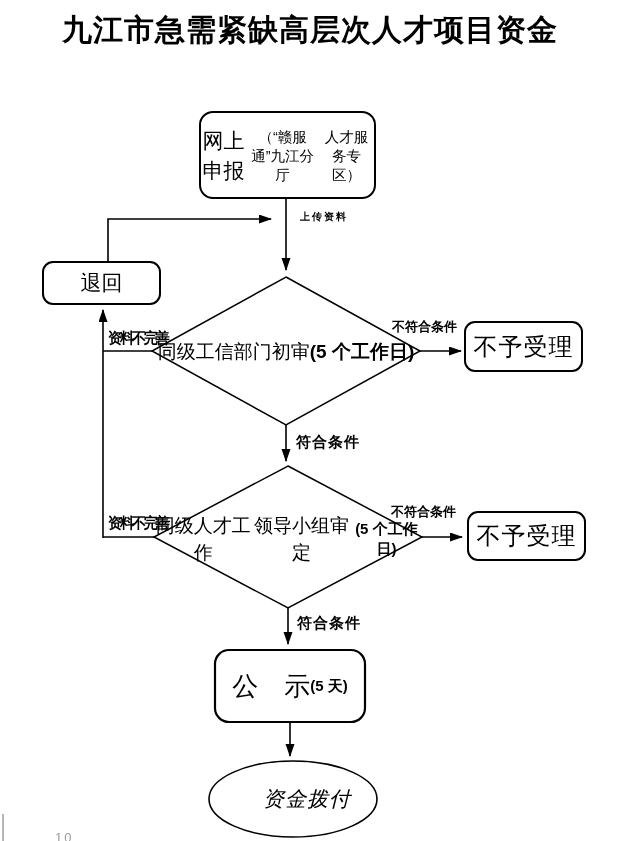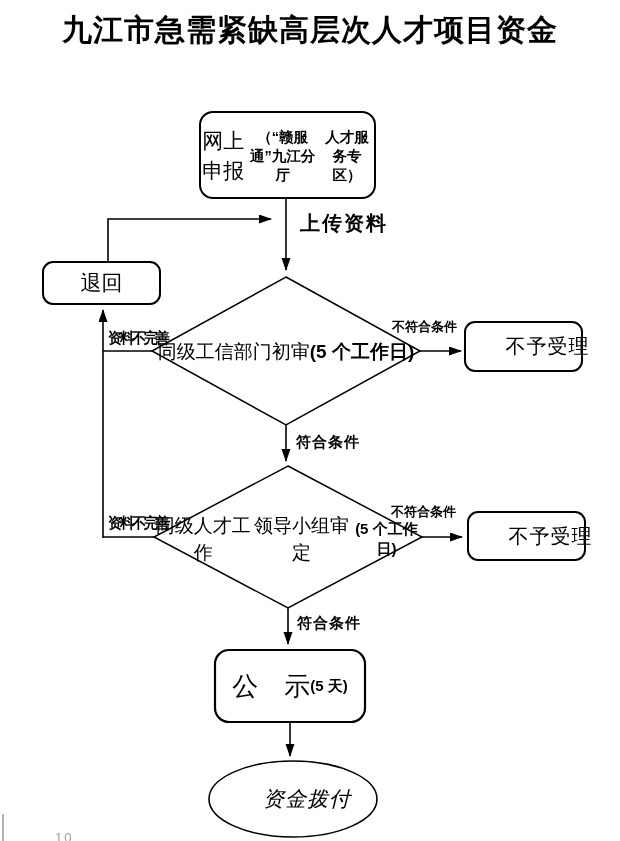--- a/index.html
+++ b/index.html
@@ -17,30 +17,30 @@
     text-align:center;
     font-family:"Liberation Serif","DejaVu Serif",serif;
     font-weight:bold;
     font-size:30px;
     line-height:36px;
     letter-spacing:1px;
   }
   svg{position:absolute;top:0;left:0;}
   .node-text{display:flex;flex-direction:row;align-items:center;justify-content:center;text-align:center;}
   .start-title{font-size:21px;line-height:30px;}
-  .start-sub{font-size:14.5px;line-height:19px;font-weight:bold;}
+  .start-sub{font-size:14.5px;line-height:19px;font-weight:normal;}
   .diamond-line{font-size:19px;line-height:29px;}
   .bold{font-weight:bold;}
   .box-label{font-size:21px;}
-  .reject-label{font-size:20px;letter-spacing:1px;padding-left:24px;}
+  .reject-label{font-size:24px;letter-spacing:1px;}
   .pub-title{font-size:26px;line-height:30px;}
   .pub-sub{font-size:15px;font-weight:bold;line-height:20px;}
   .end-label{font-size:21px;letter-spacing:1px;}
   .edge-label{font-weight:bold;white-space:nowrap;}
-  .lbl-upload{font-size:20px;letter-spacing:2px;}
+  .lbl-upload{font-size:10px;letter-spacing:2px;}
   .lbl-nq{font-size:13px;}
   .lbl-q{font-size:15px;letter-spacing:1px;}
   .lbl-incomplete{
     font-size:15px;
     letter-spacing:-2.5px;
     transform:scaleX(0.95);
     transform-origin:left center;
   }
   #artifact-line{left:2px;top:814px;width:2px;height:27px;background:#b5b5b5;}
   #page-number{left:55px;top:830px;font-size:13px;color:#9b9b9b;letter-spacing:2px;}

